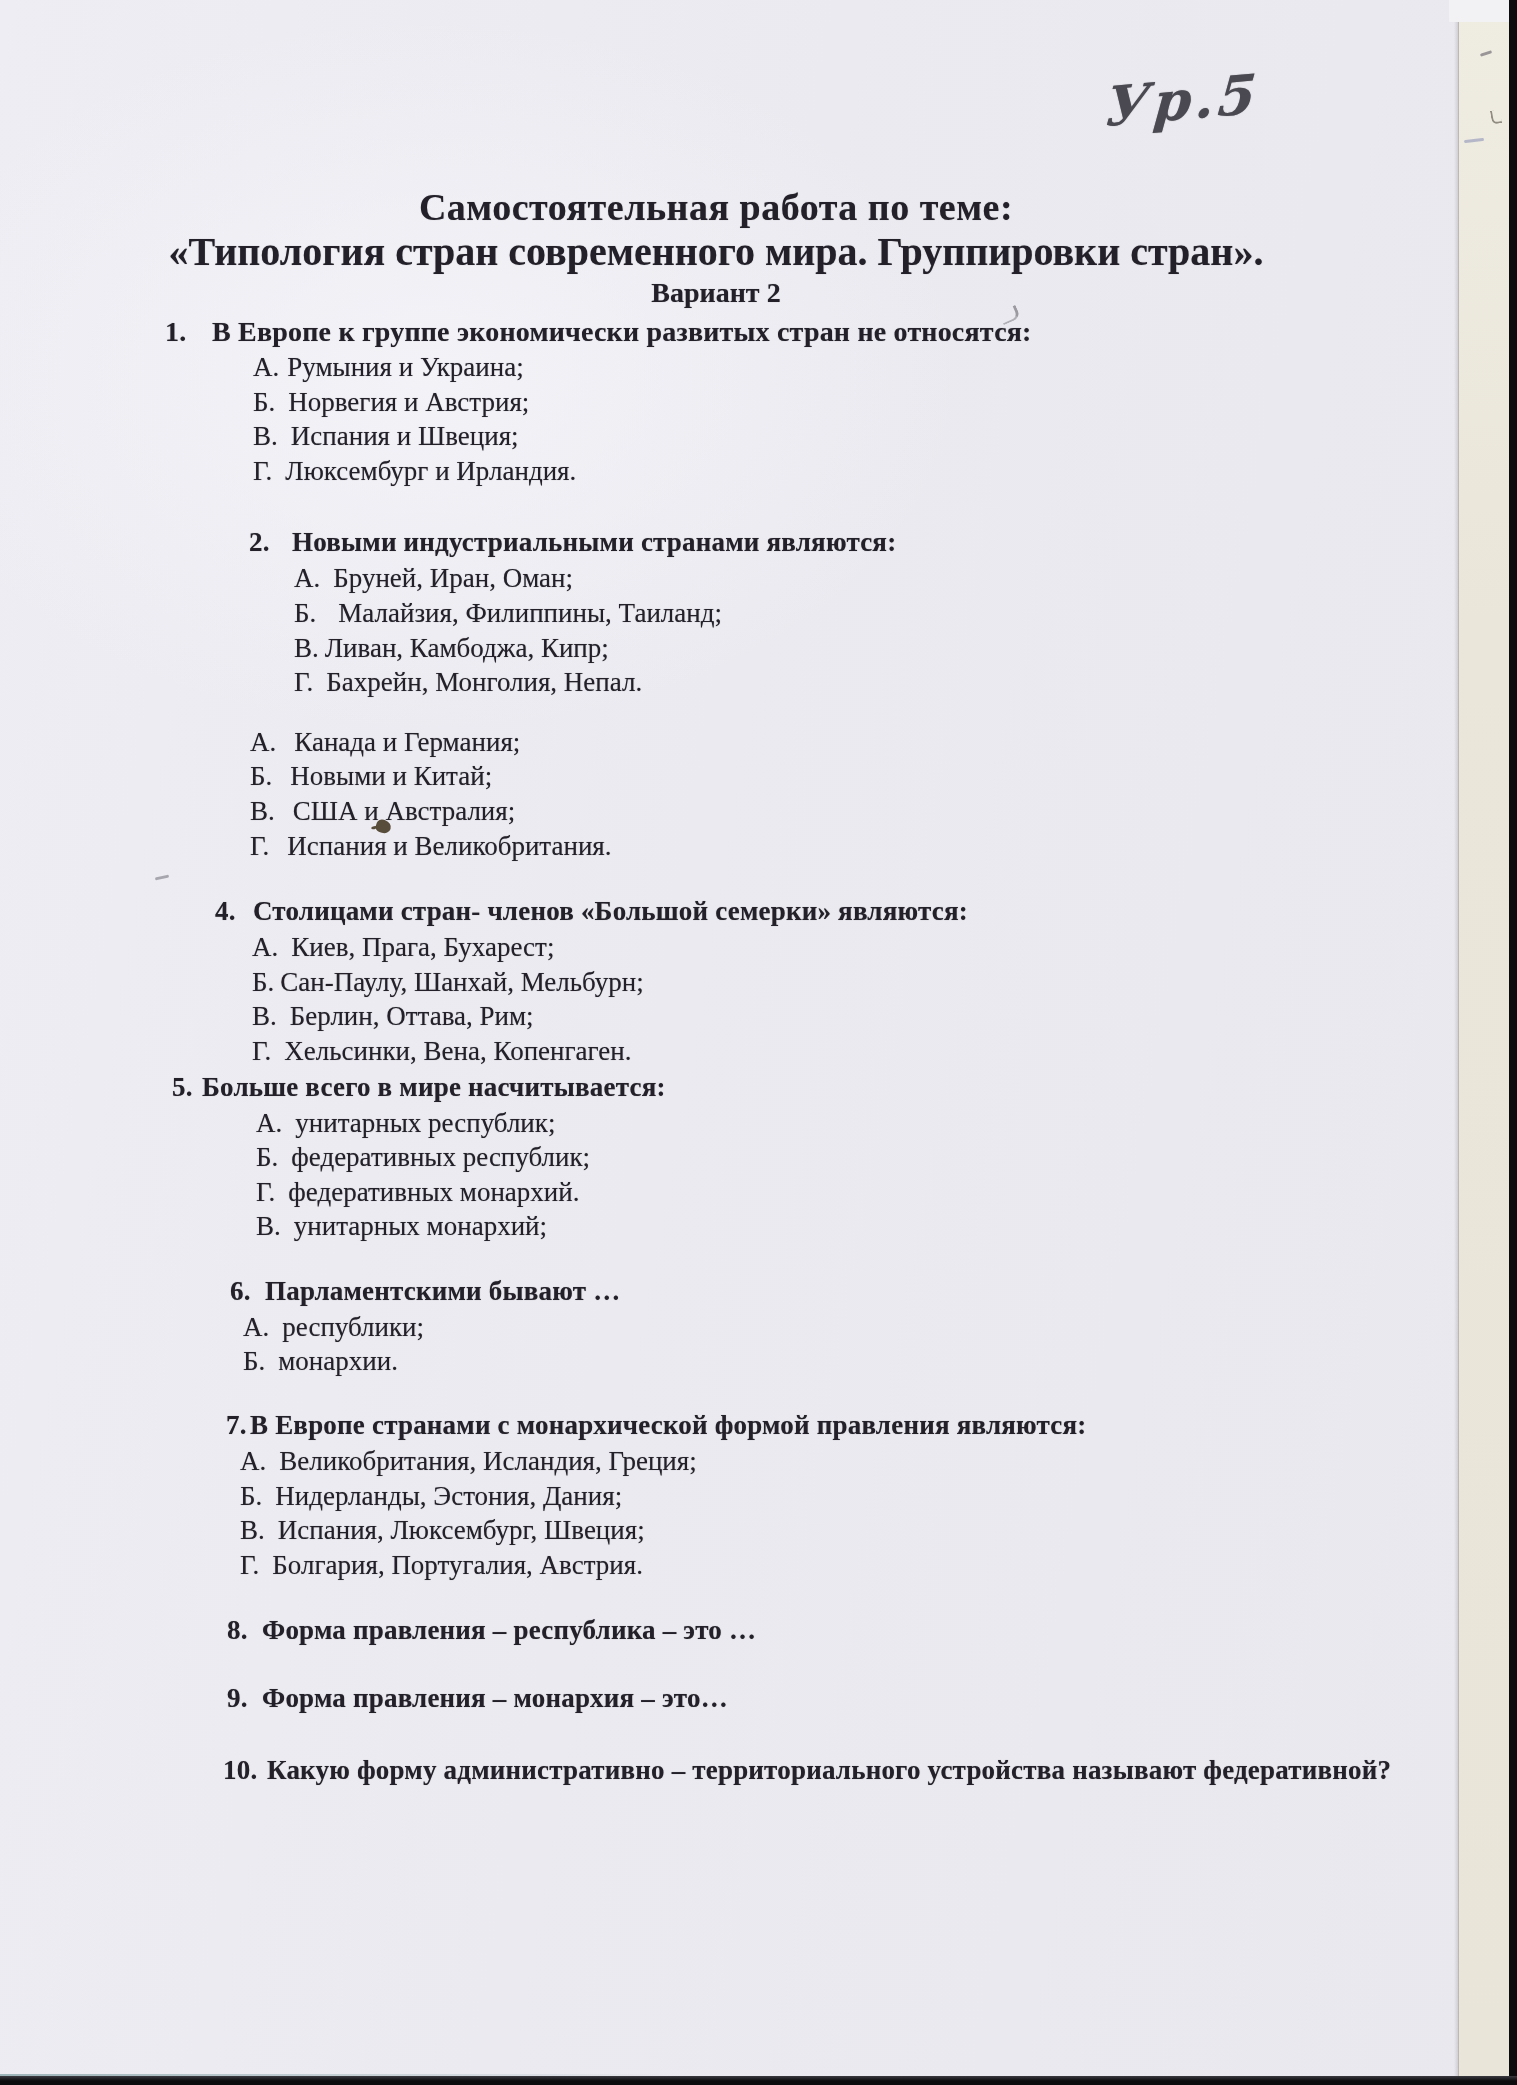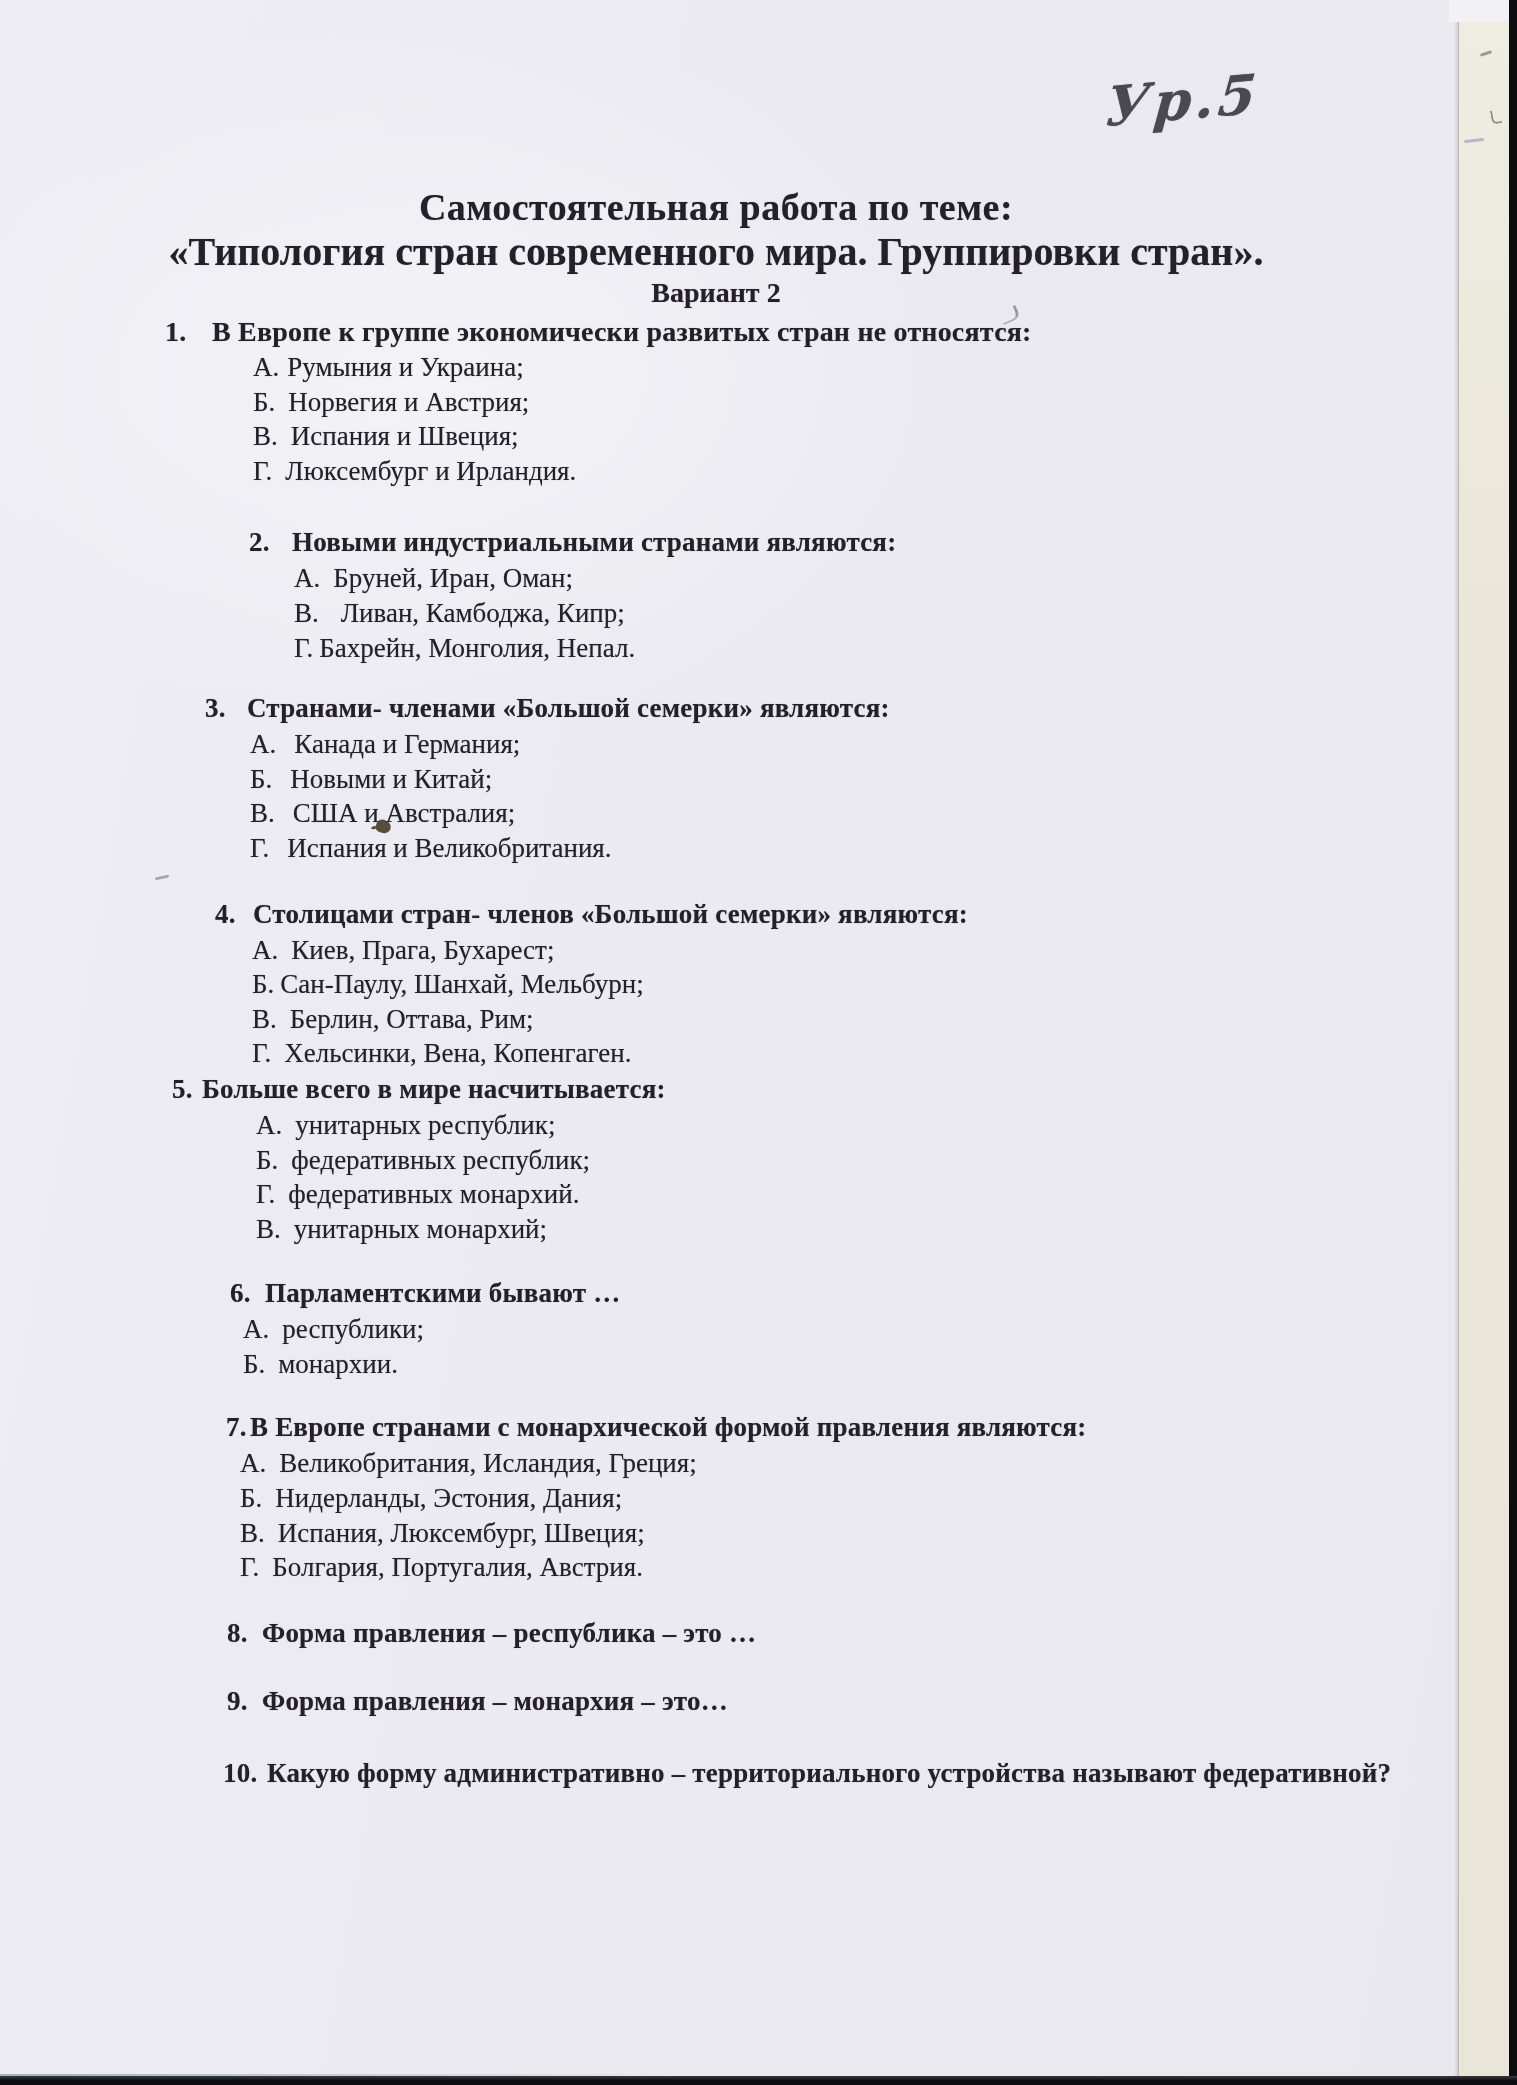--- a/index.html
+++ b/index.html
@@ -151,27 +151,27 @@
         <li class="opt"><span class="letter">Б.</span><span>Норвегия и Австрия;</span></li>
         <li class="opt"><span class="letter">В.</span><span>Испания и Швеция;</span></li>
         <li class="opt"><span class="letter">Г.</span><span>Люксембург и Ирландия.</span></li>
       </ul>
     </section>
 
     <section class="q q2">
       <p class="qh"><span class="qnum">2.</span><span>Новыми индустриальными странами являются:</span></p>
       <ul class="opts">
         <li class="opt"><span class="letter">А.</span><span>Бруней, Иран, Оман;</span></li>
+        <li class="opt"><span class="letter">Б.</span><span>Малайзия, Филиппины, Таиланд;</span></li>
         <li class="opt"><span class="letter">В.</span><span>Ливан, Камбоджа, Кипр;</span></li>
         <li class="opt"><span class="letter">Г.</span><span>Бахрейн, Монголия, Непал.</span></li>
       </ul>
     </section>
 
     <section class="q q3">
-      <p class="qh"><span class="qnum">3.</span><span>Странами- членами «Большой семерки» являются:</span></p>
       <ul class="opts">
         <li class="opt"><span class="letter">А.</span><span>Канада и Германия;</span></li>
         <li class="opt"><span class="letter">Б.</span><span>Новыми и Китай;</span></li>
         <li class="opt"><span class="letter">В.</span><span>США и Австралия;</span></li>
         <li class="opt"><span class="letter">Г.</span><span>Испания и Великобритания.</span></li>
       </ul>
     </section>
 
     <section class="q q4">
       <p class="qh"><span class="qnum">4.</span><span>Столицами стран- членов «Большой семерки» являются:</span></p>

